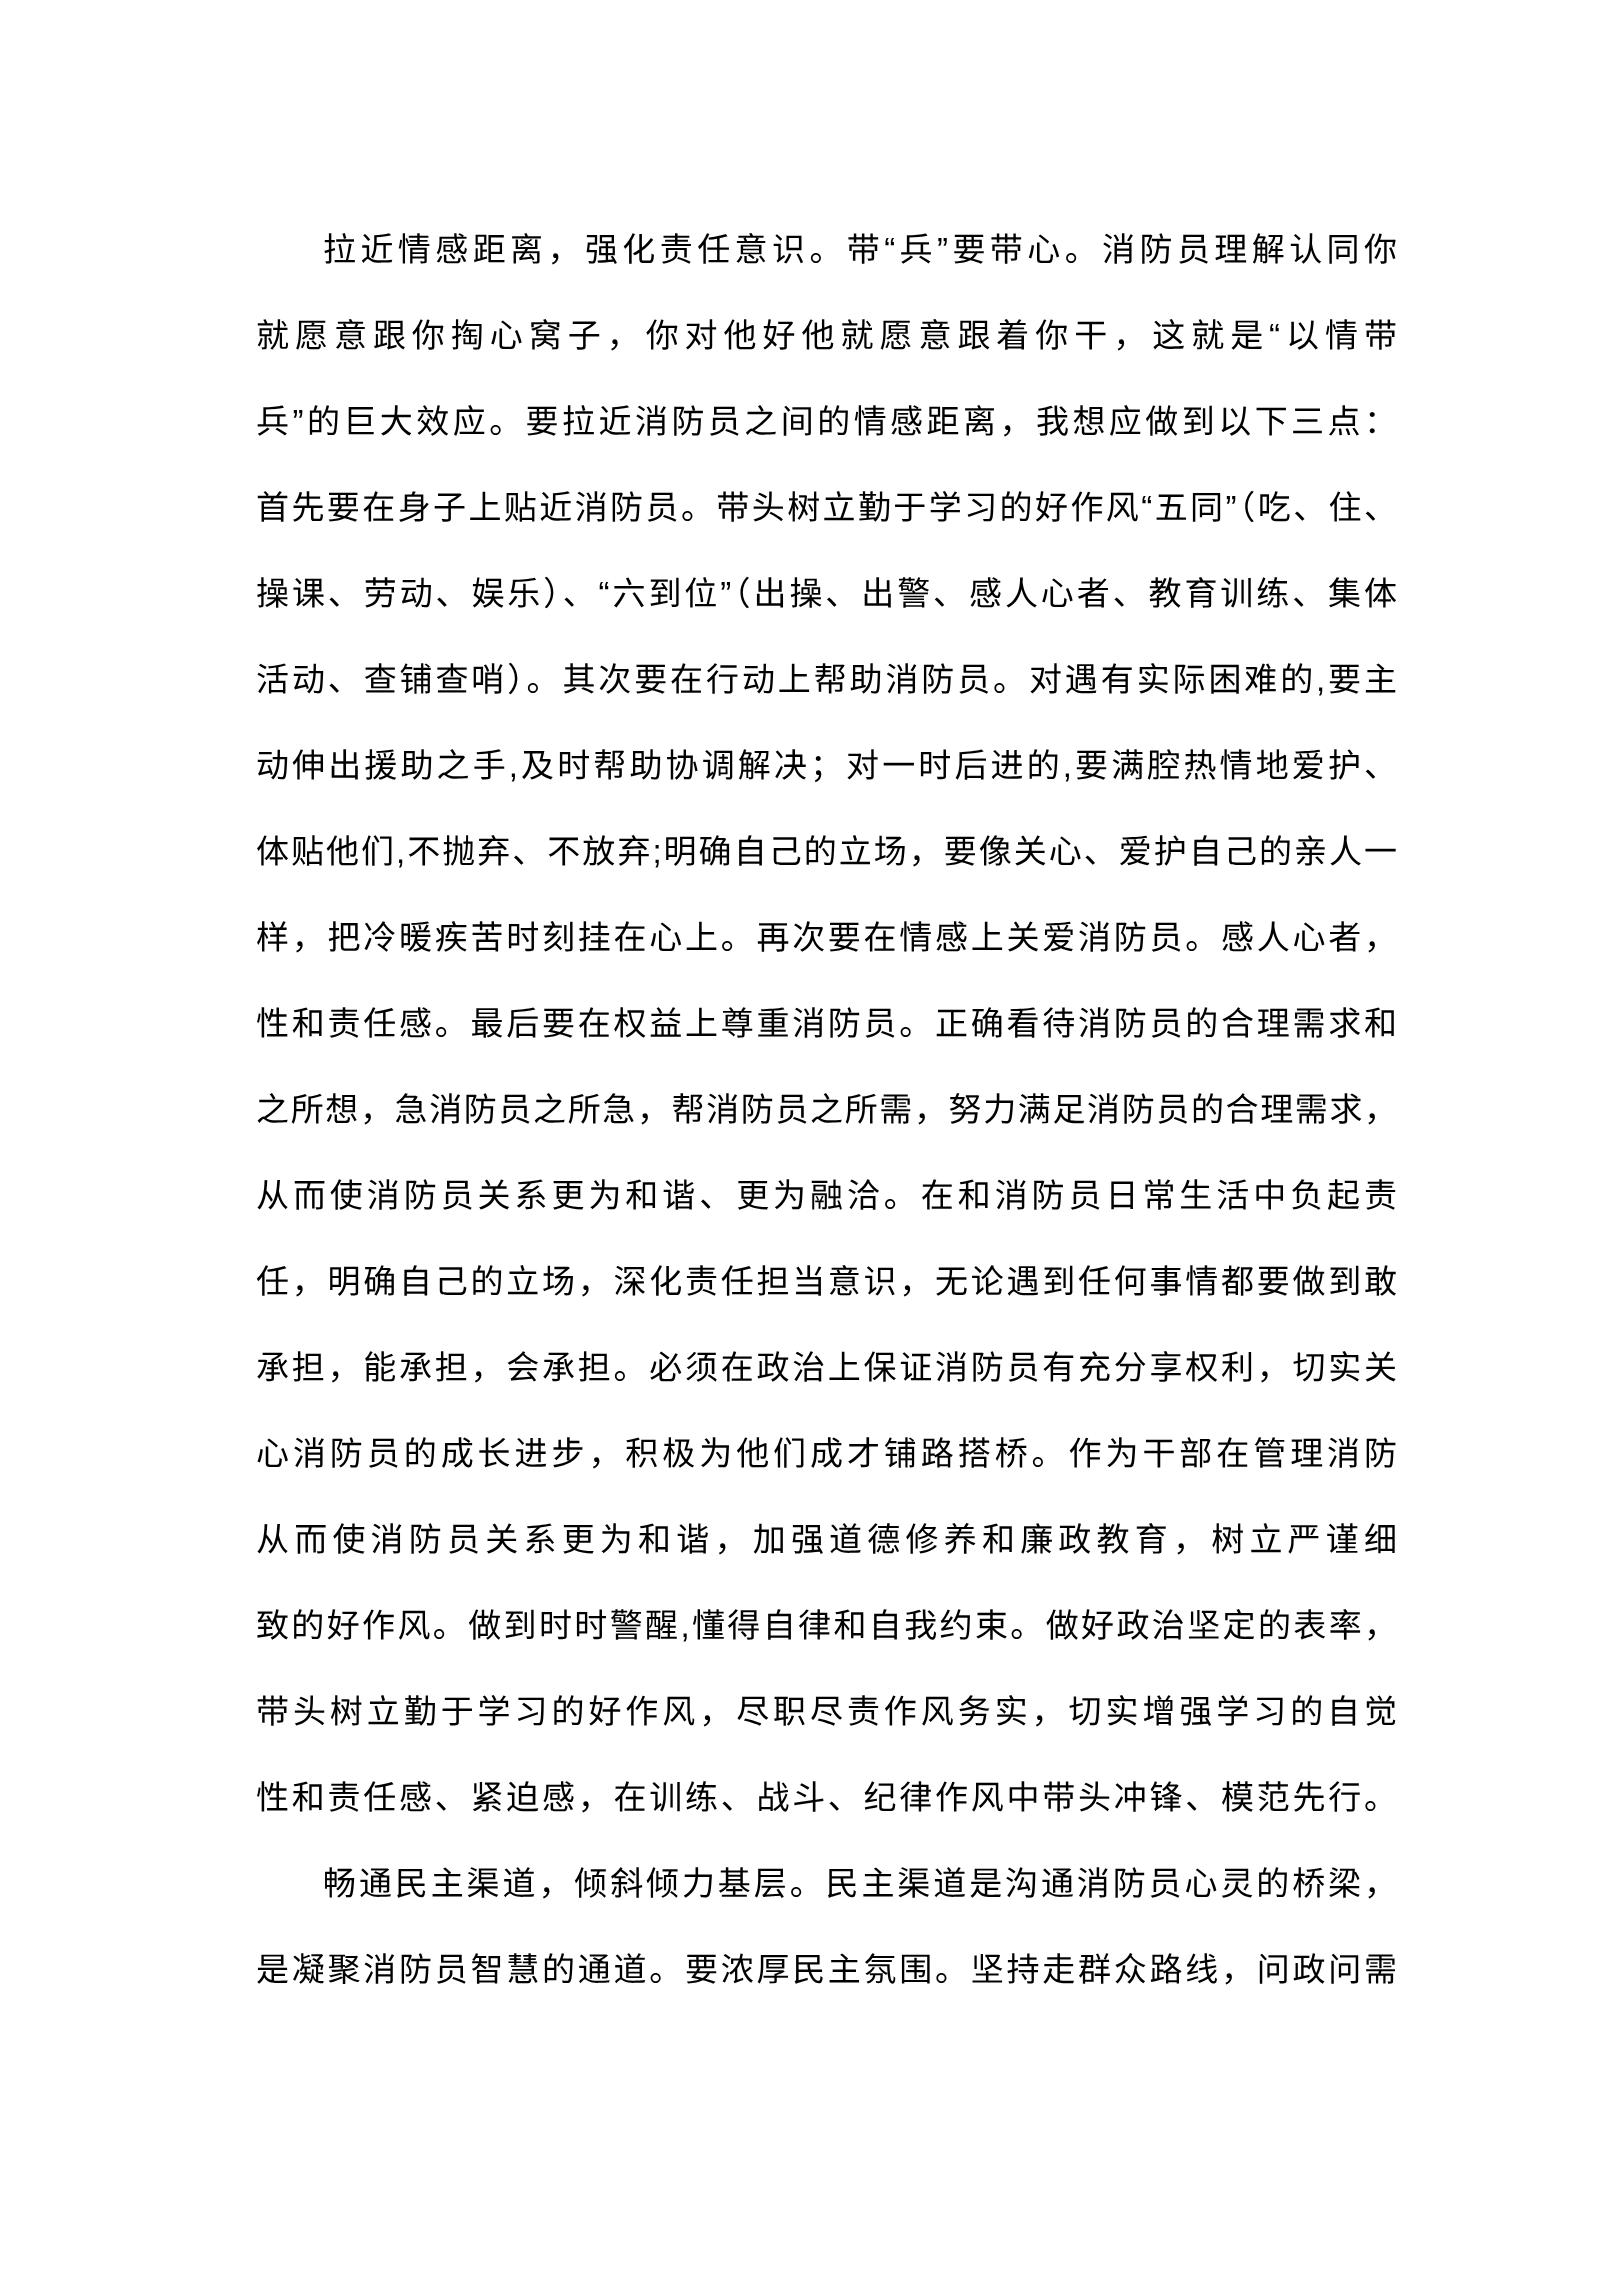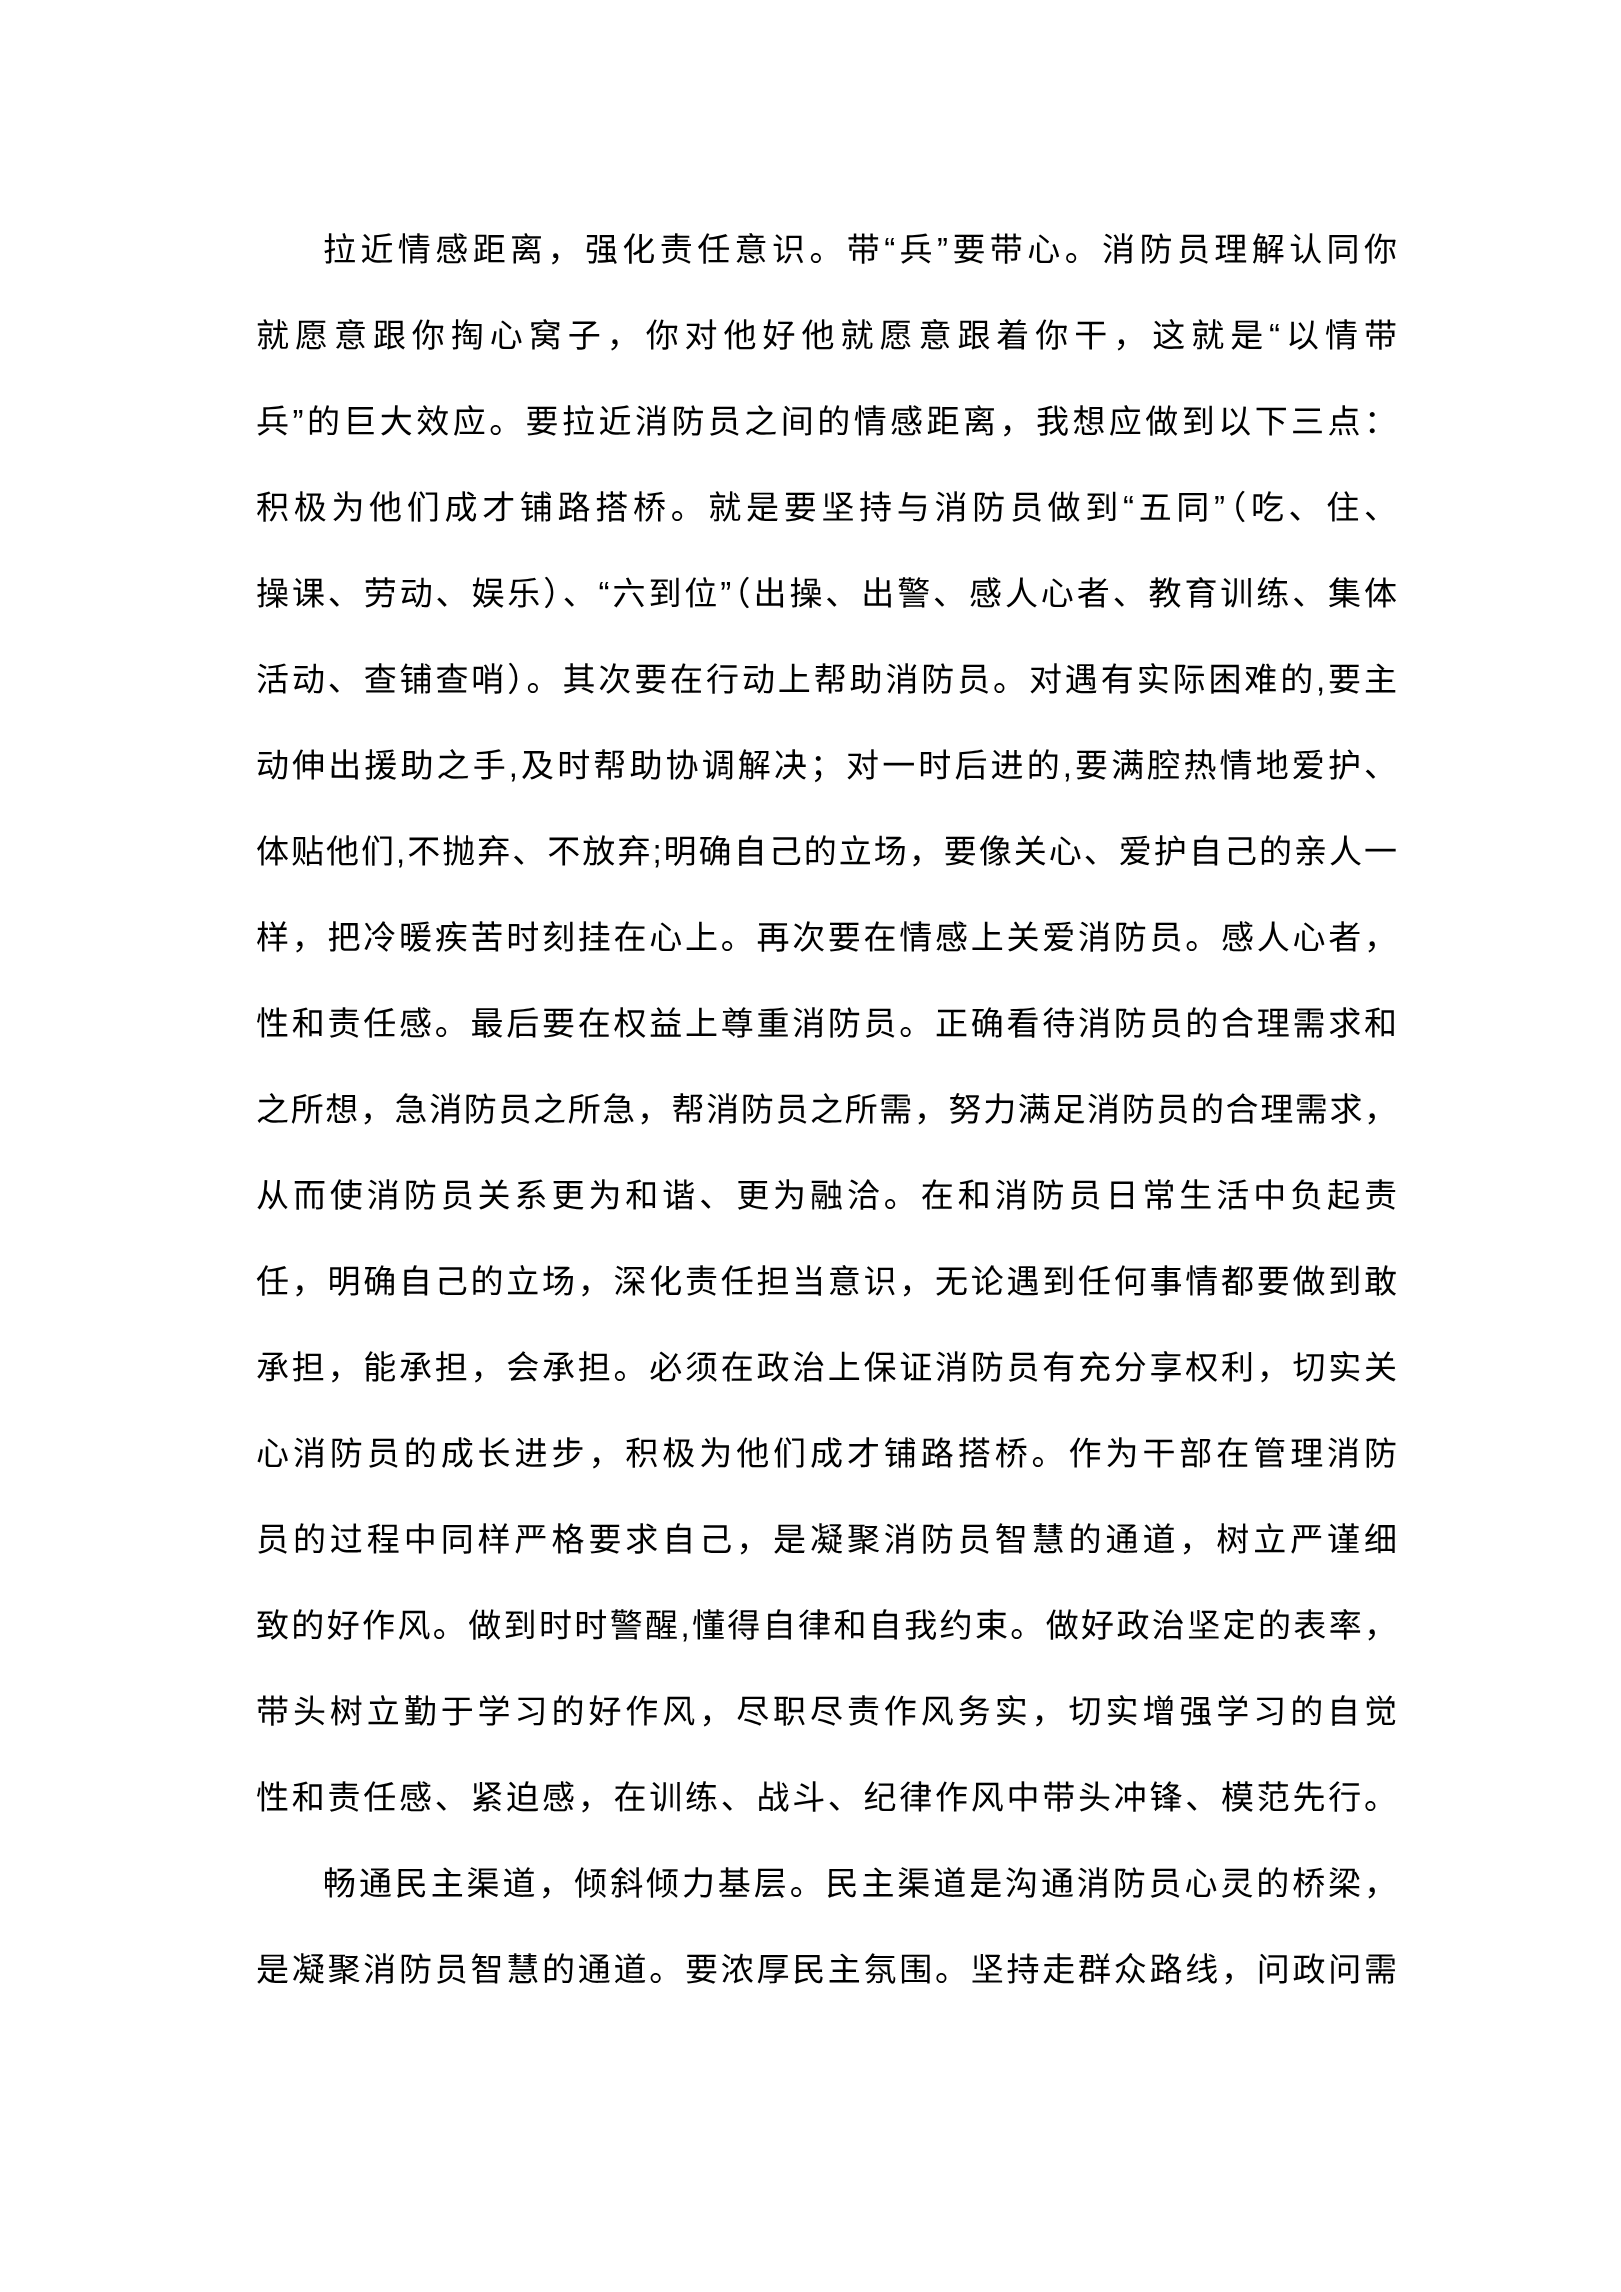--- a/index.html
+++ b/index.html
@@ -46,33 +46,33 @@
 </head>
 <body>
 
 <div class="page">
   <div class="text-block">
 
     <div class="para">
       <div class="line indent">拉近情感距离，强化责任意识。带“兵”要带心。消防员理解认同你</div>
       <div class="line">就愿意跟你掏心窝子，你对他好他就愿意跟着你干，这就是“以情带</div>
       <div class="line">兵”的巨大效应。要拉近消防员之间的情感距离，我想应做到以下三点：</div>
-      <div class="line">积极为他们成才铺路搭桥。就是要坚持与消防员做到“五同”（吃、住、</div>
+      <div class="line">首先要在身子上贴近消防员。带头树立勤于学习的好作风“五同”（吃、住、</div>
       <div class="line">操课、劳动、娱乐）、“六到位”（出操、出警、感人心者、教育训练、集体</div>
       <div class="line">活动、查铺查哨）。其次要在行动上帮助消防员。对遇有实际困难的,要主</div>
       <div class="line">动伸出援助之手,及时帮助协调解决；对一时后进的,要满腔热情地爱护、</div>
       <div class="line">体贴他们,不抛弃、不放弃;明确自己的立场，要像关心、爱护自己的亲人一</div>
       <div class="line">样，把冷暖疾苦时刻挂在心上。再次要在情感上关爱消防员。感人心者，</div>
       <div class="line">性和责任感。最后要在权益上尊重消防员。正确看待消防员的合理需求和</div>
       <div class="line">之所想，急消防员之所急，帮消防员之所需，努力满足消防员的合理需求，</div>
       <div class="line">从而使消防员关系更为和谐、更为融洽。在和消防员日常生活中负起责</div>
       <div class="line">任，明确自己的立场，深化责任担当意识，无论遇到任何事情都要做到敢</div>
       <div class="line">承担，能承担，会承担。必须在政治上保证消防员有充分享权利，切实关</div>
       <div class="line">心消防员的成长进步，积极为他们成才铺路搭桥。作为干部在管理消防</div>
-      <div class="line">员的过程中同样严格要求自己，是凝聚消防员智慧的通道，树立严谨细</div>
+      <div class="line">从而使消防员关系更为和谐，加强道德修养和廉政教育，树立严谨细</div>
       <div class="line">致的好作风。做到时时警醒,懂得自律和自我约束。做好政治坚定的表率，</div>
       <div class="line">带头树立勤于学习的好作风，尽职尽责作风务实，切实增强学习的自觉</div>
       <div class="line">性和责任感、紧迫感，在训练、战斗、纪律作风中带头冲锋、模范先行。</div>
     </div>
 
     <div class="para">
       <div class="line indent">畅通民主渠道，倾斜倾力基层。民主渠道是沟通消防员心灵的桥梁，</div>
       <div class="line">是凝聚消防员智慧的通道。要浓厚民主氛围。坚持走群众路线，问政问需</div>
     </div>
 

